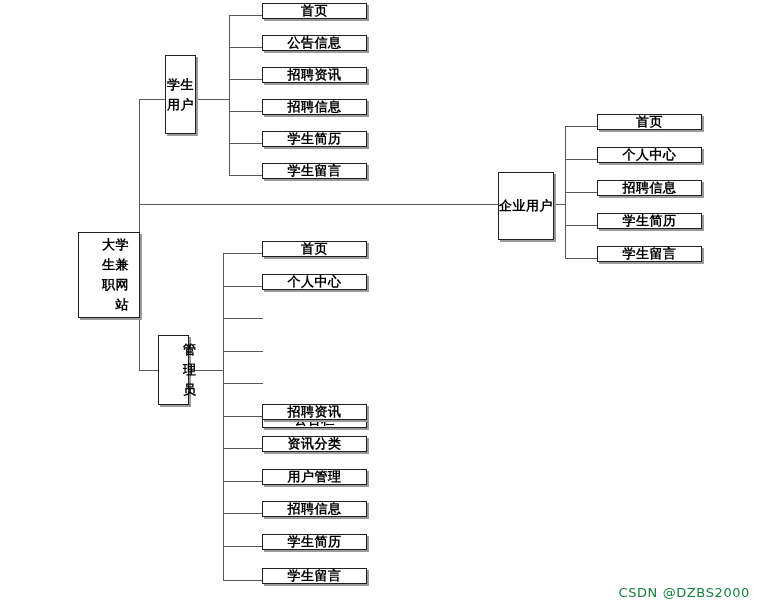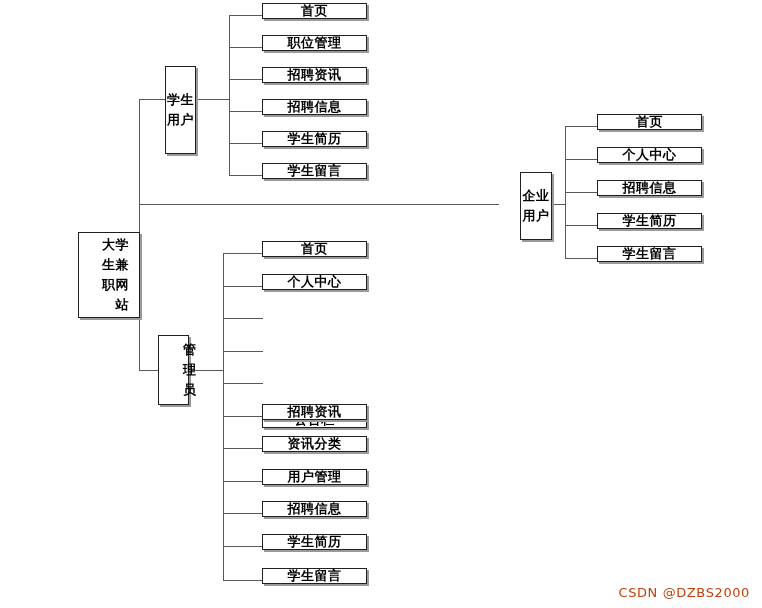--- a/index.html
+++ b/index.html
@@ -60,52 +60,52 @@
     left: 78px;
     top: 232px;
     width: 62px;
     height: 86px;
     text-align: right;
   }
   .node-root .vtext { padding: 0 10px; }
 
   .node-student {
     left: 165px;
-    top: 66px;
+    top: 55px;
     width: 31px;
-    height: 88px;
+    height: 79px;
   }
   .node-admin {
     left: 158px;
     top: 335px;
     width: 31px;
     height: 70px;
     padding-left: 24px;
   }
   .node-enterprise {
-    left: 520px;
+    left: 498px;
     top: 172px;
-    width: 32px;
+    width: 56px;
     height: 68px;
   }
 
   
   .line {
     position: absolute;
     background: #58585a;
   }
   .line.h { height: 1px; }
   .line.v { width: 1px; }
 
   
   .watermark {
     position: absolute;
     right: 12px;
     bottom: 8px;
-    color: #c2410c;
+    color: #15803d;
     font-size: 13px;
     font-weight: normal;
     letter-spacing: 0.6px;
     font-family: "DejaVu Sans", "Liberation Sans", sans-serif;
   }
 </style>
 </head>
 <body>
 
 <div id="diagram">
@@ -160,21 +160,21 @@
 
   <div class="node vnode node-enterprise">
     <span class="vtext">企业用户</span>
   </div>
 
   <div class="node vnode node-admin">
     <span class="vtext">管理员</span>
   </div>
 
   <div class="node leaf" style="left:262px; top:3px;">首页</div>
-  <div class="node leaf" style="left:262px; top:35px;">职位管理</div>
+  <div class="node leaf" style="left:262px; top:35px;">公告信息</div>
   <div class="node leaf" style="left:262px; top:67px;">招聘资讯</div>
   <div class="node leaf" style="left:262px; top:99px;">招聘信息</div>
   <div class="node leaf" style="left:262px; top:131px;">学生简历</div>
   <div class="node leaf" style="left:262px; top:163px;">学生留言</div>
 
   <div class="node leaf" style="left:597px; top:114px;">首页</div>
   <div class="node leaf" style="left:597px; top:147px;">个人中心</div>
   <div class="node leaf" style="left:597px; top:180px;">招聘信息</div>
   <div class="node leaf" style="left:597px; top:213px;">学生简历</div>
   <div class="node leaf" style="left:597px; top:246px;">学生留言</div>

